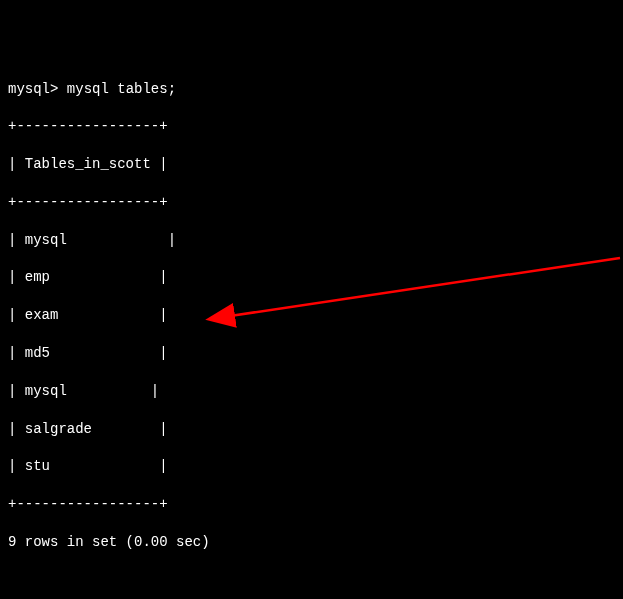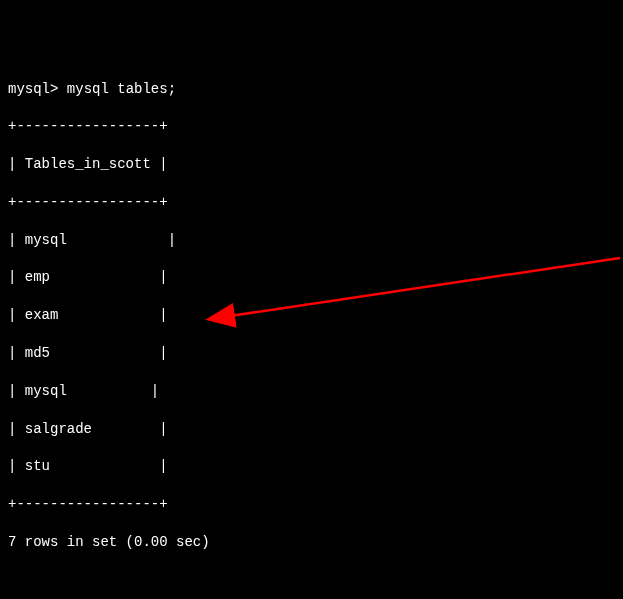--- a/index.html
+++ b/index.html
@@ -40,21 +40,21 @@
 <div class="line">| Tables_in_scott |</div>
 <div class="line">+-----------------+</div>
 <div class="line">| mysql            |</div>
 <div class="line">| emp             |</div>
 <div class="line">| exam            |</div>
 <div class="line">| md5             |</div>
 <div class="line">| mysql          |</div>
 <div class="line">| salgrade        |</div>
 <div class="line">| stu             |</div>
 <div class="line">+-----------------+</div>
-<div class="line">7 rows in set (0.00 sec)</div>
+<div class="line">9 rows in set (0.00 sec)</div>
 <div class="line"> </div>
 
 
 
 
 
 
 
 
 

